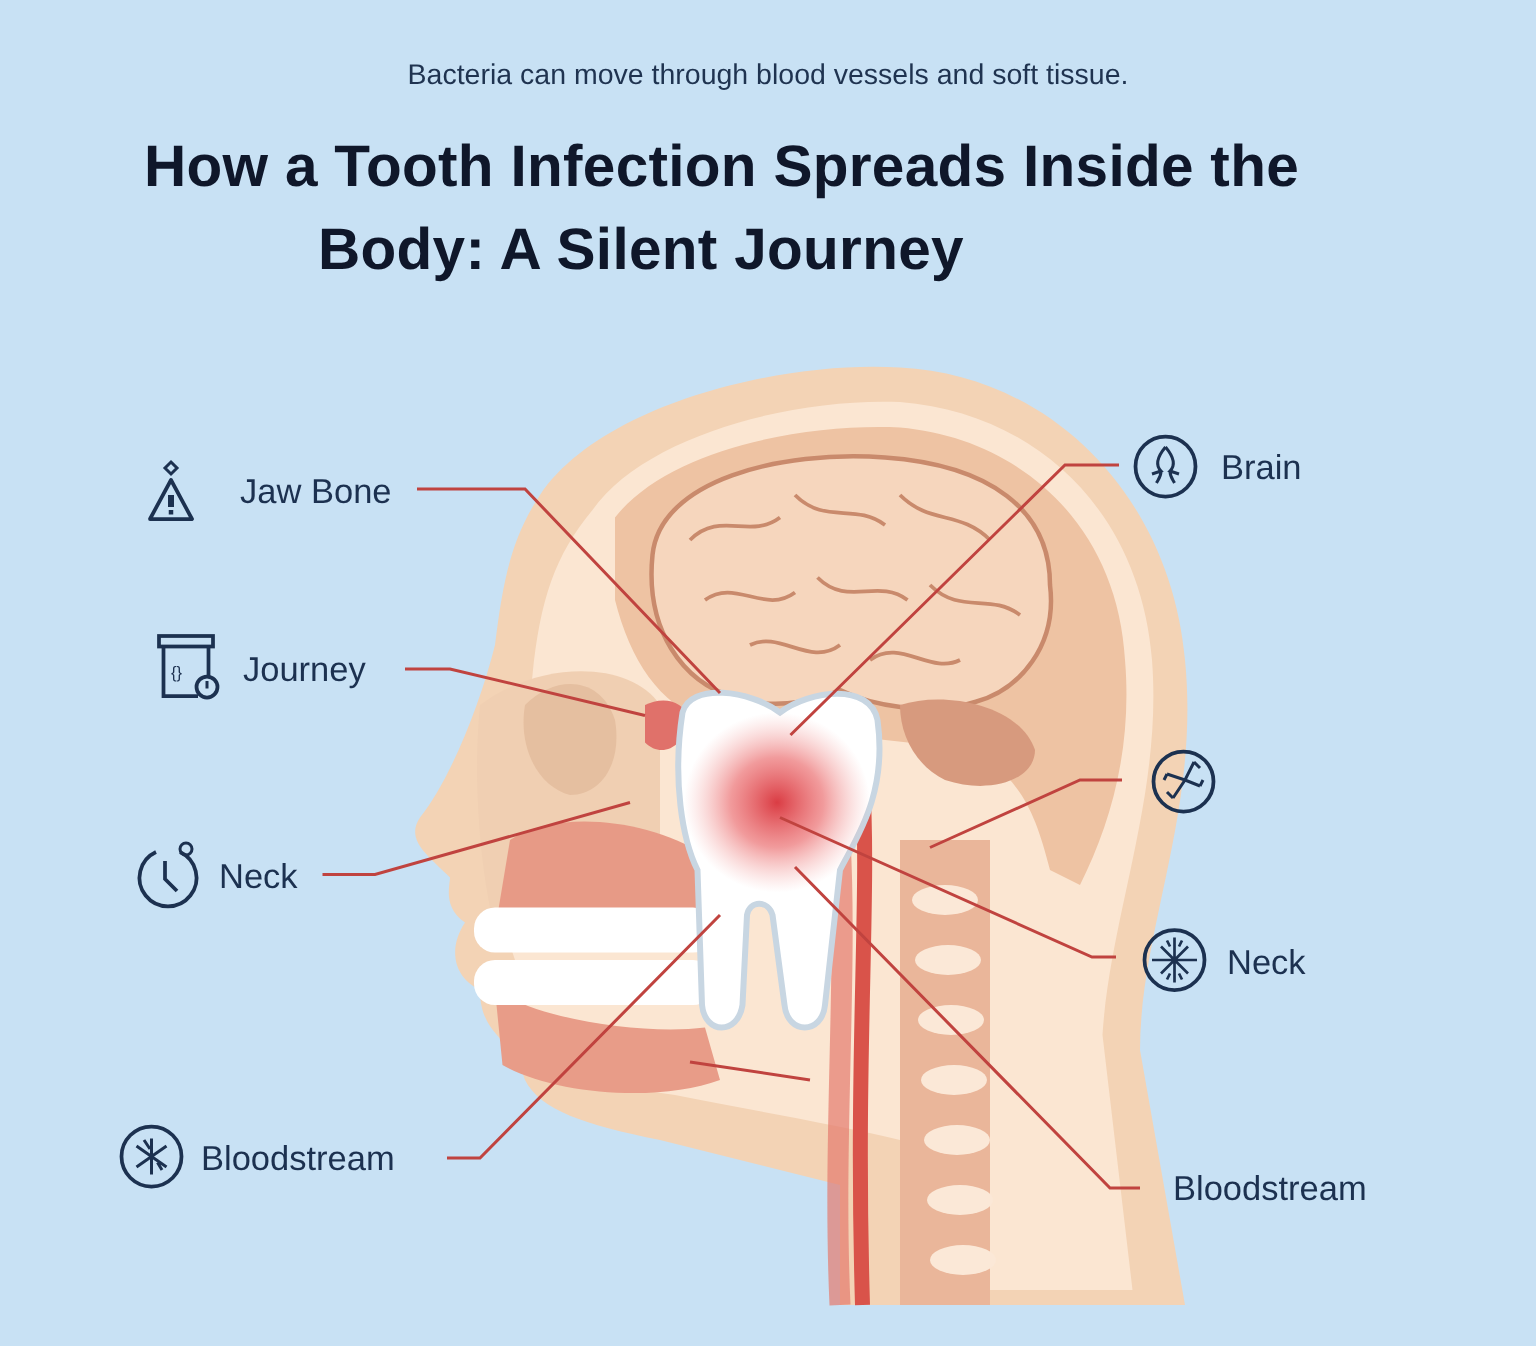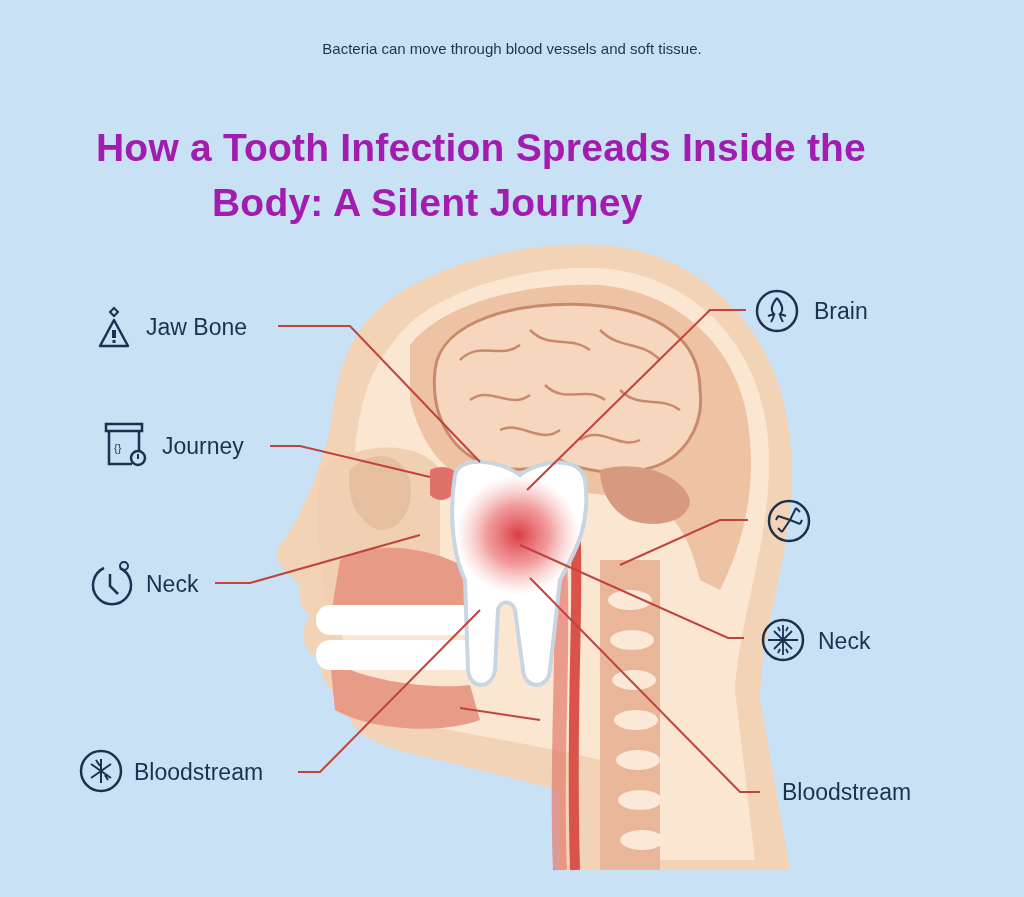--- a/index.html
+++ b/index.html
@@ -5,25 +5,25 @@
   html, body { margin: 0; padding: 0; }
   body {
     width: 1024px; height: 897px; overflow: hidden;
     background: #c8e1f4;
     font-family: "Liberation Sans", sans-serif;
     position: relative;
     color: #1a2e4a;
   }
   .subtitle {
     position: absolute; left: 0; width: 1024px; top: 40px;
-    text-align: center; font-size: 15px; color: #1f3350;
+    text-align: center; font-size: 19px; color: #1f3350;
   }
   .title {
-    position: absolute; font-weight: bold; font-size: 39px; color: #a21caf;
-    letter-spacing: 0.2px; white-space: nowrap; margin-top: 36px;
+    position: absolute; font-weight: bold; font-size: 39px; color: #0f172a;
+    letter-spacing: 0.2px; white-space: nowrap;
   }
   .title.l1 { left: 96px; top: 90px; }
   .title.l2 { left: 212px; top: 145px; }
   svg.illus { position: absolute; left: 0; top: 0; }
   .label {
     position: absolute; font-size: 23px; color: #1c3150; white-space: nowrap;
   }
   .icon { position: absolute; }
 </style>
 </head>
@@ -99,21 +99,21 @@
     <polyline points="540,720 460,708"></polyline>
   </g>
 </svg>
 
 <svg class="icon" style="left:96px;top:306px" width="36" height="44" viewBox="0 0 36 44">
   <path d="M18 2 l4 4 -4 4 -4 -4z" fill="none" stroke="#1c3150" stroke-width="2"></path>
   <path d="M18 14 L32 40 L4 40 Z" fill="none" stroke="#1c3150" stroke-width="2.5" stroke-linejoin="round"></path>
   <rect x="16" y="24" width="4" height="8" fill="#1c3150"></rect>
     <rect x="16.5" y="34" width="3" height="3" fill="#1c3150"></rect>
 </svg>
-<div class="label" style="left:146px;top:314px">Jaw Bone</div>
+<div class="label" style="left:160px;top:314px">Jaw Bone</div>
 
 <svg class="icon" style="left:104px;top:422px" width="44" height="46" viewBox="0 0 44 46">
   <rect x="2" y="2" width="36" height="7" fill="none" stroke="#1c3150" stroke-width="2.5"></rect>
   <path d="M5 9 V42 H28" fill="none" stroke="#1c3150" stroke-width="2.5"></path>
   <path d="M35 9 V30" stroke="#1c3150" stroke-width="2.5"></path>
   <circle cx="34" cy="36" r="7" fill="#c8e1f4" stroke="#1c3150" stroke-width="2.5"></circle>
   <path d="M34 32 V37" stroke="#1c3150" stroke-width="2"></path>
   <text x="10" y="30" font-size="11" fill="#1c3150">{}</text>
 </svg>
 <div class="label" style="left:162px;top:433px">Journey</div>

